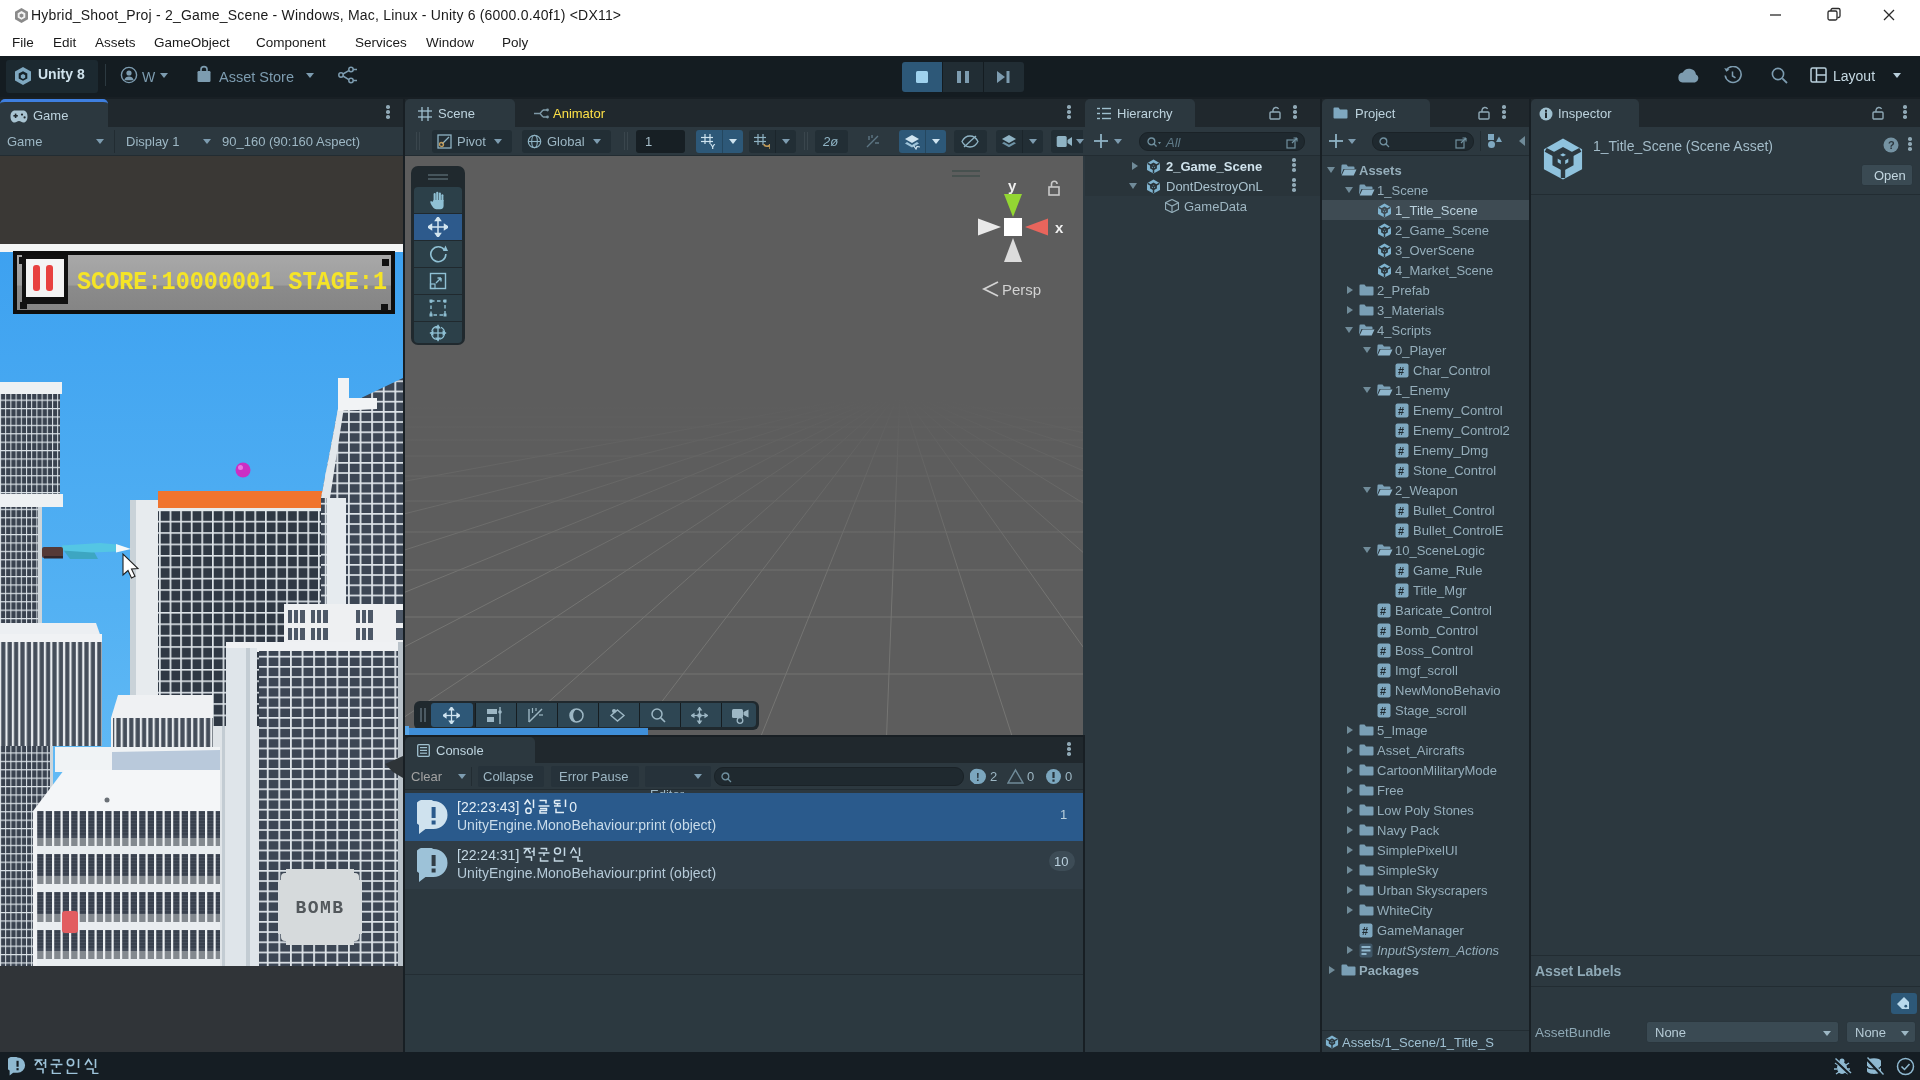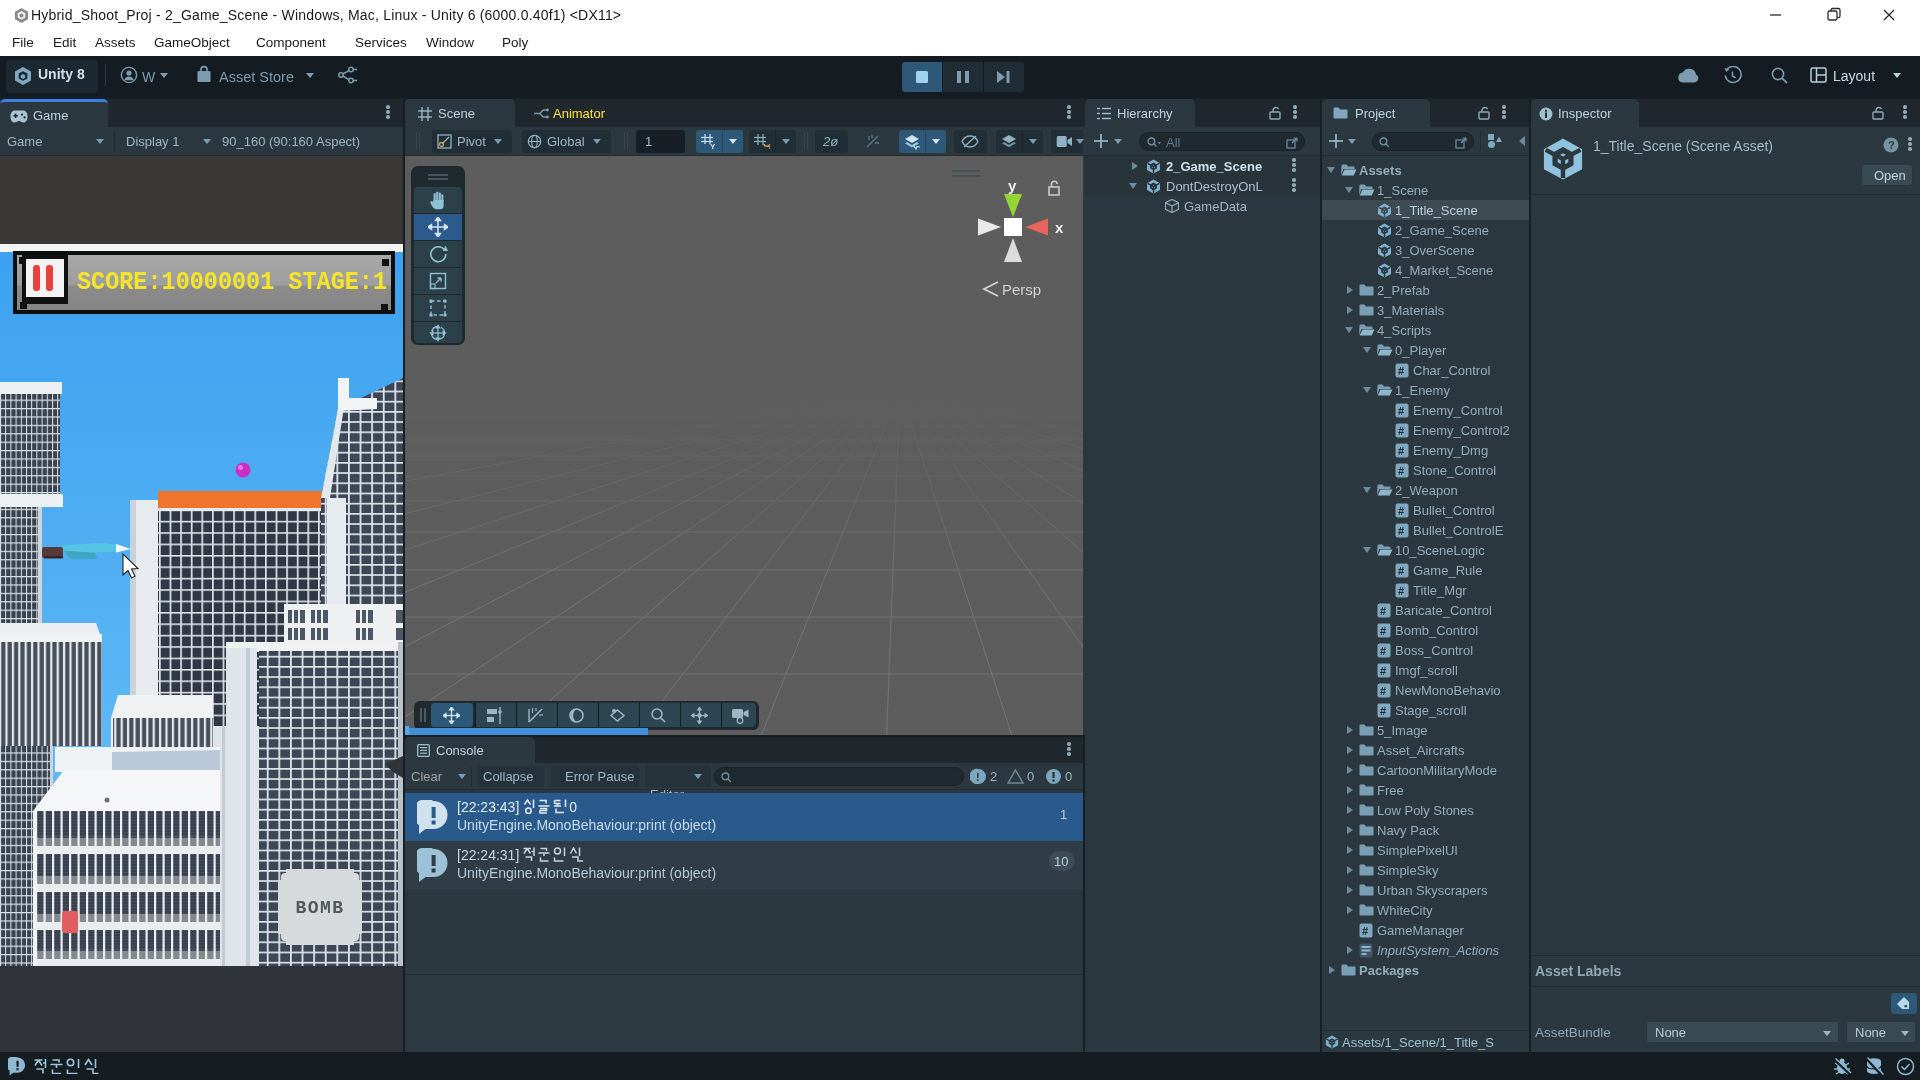--- a/index.html
+++ b/index.html
@@ -20,21 +20,21 @@
 
   
   .panel { position:absolute; background:#2c383f; overflow:hidden; }
   .tabstrip { position:absolute; left:0; top:0; right:0; height:28px; background:#20282d; }
   .tab { position:absolute; top:0; height:28px; background:#2c383f; color:#bdd3de; font-size:13px; border-radius:5px 5px 0 0; }
   .tab .lbl { position:absolute; top:7px; }
   .tab-inactive { background:transparent; color:#fde047; }
   .ptoolbar { position:absolute; left:0; top:28px; right:0; height:29px; background:#2c383f; border-bottom:1px solid #222c32; }
   .menu3 { position:absolute; width:4px; height:16px; }
   .menu3 i, .menu3 b { position:absolute; left:0; width:3.5px; height:3.5px; border-radius:50%; background:#90a9b6; }
-  .srch { position:absolute; background:#1f292f; border:1px solid #1a2227; border-radius:9px; height:19px; }
+  .srch { position:absolute; background:#1f292f; border:1px solid #1a2227; border-radius:9px; height:19px;font-style:italic; }
 
   .treerow { position:absolute; left:0; right:0; height:20px; font-size:13px; color:#94adbb; }
   .caret-r { position:absolute; width:0; height:0; border-left:6px solid #708b99; border-top:4.5px solid transparent; border-bottom:4.5px solid transparent; }
   .caret-d { position:absolute; width:0; height:0; border-top:6px solid #708b99; border-left:4.5px solid transparent; border-right:4.5px solid transparent; }
   .cdn { position:absolute; width:0; height:0; border-top:5px solid #7d9cb0; border-left:4px solid transparent; border-right:4px solid transparent; }
 </style>
 </head>
 <body>
 <div id="root">
 
@@ -834,21 +834,21 @@
         </div>
     </div>
     <div class="ptoolbar" style="top:26px;height:27px">
       <div class="abs tbtxt" style="left:6px;top:6px;color:#a3a3a3">Clear</div>
       <div class="cdn" style="left:53px;top:11px"></div>
       <div class="abs" style="left:66px;top:4px;width:1px;height:19px;background:#222c32"></div>
       <div class="abs" style="left:73px;top:3px;width:66px;height:21px;background:#26323a;border-radius:2px"></div>
       <div class="abs" style="left:146px;top:3px;width:88px;height:21px;background:#26323a;border-radius:2px"></div>
       <div class="abs" style="left:240px;top:3px;width:66px;height:21px;background:#26323a;border-radius:2px"></div>
       <div class="abs tbtxt" style="left:78px;top:6px;color:#9db7c4">Collapse</div>
-      <div class="abs tbtxt" style="left:160px;top:6px;color:#9db7c4">Error Pause</div>
+      <div class="abs tbtxt" style="left:154px;top:6px;color:#9db7c4">Error Pause</div>
       <div class="abs tbtxt" style="left:245px;top:24px;color:#9db7c4">Editor</div>
       <div class="cdn" style="left:289px;top:11px"></div>
       <div class="srch" style="left:309px;top:4px;width:250px;height:19px">
         <svg class="abs" style="left:6px;top:4px" width="11" height="11" viewBox="0 0 11 11">
           <circle cx="4.4" cy="4.4" r="3.4" fill="none" stroke="#70909f" stroke-width="1.3"></circle>
           <line x1="7" y1="7" x2="10" y2="10" stroke="#70909f" stroke-width="1.3"></line>
         </svg>
       </div>
       <svg class="abs" style="left:565px;top:5px" width="17" height="17" viewBox="0 0 17 17">
         <path d="M8.5 1 a7.5 7.5 0 1 1 0 15 h-4 l-3 -2.5 a7.5 7.5 0 0 1 7 -12.5" fill="#7ba6be"></path>

